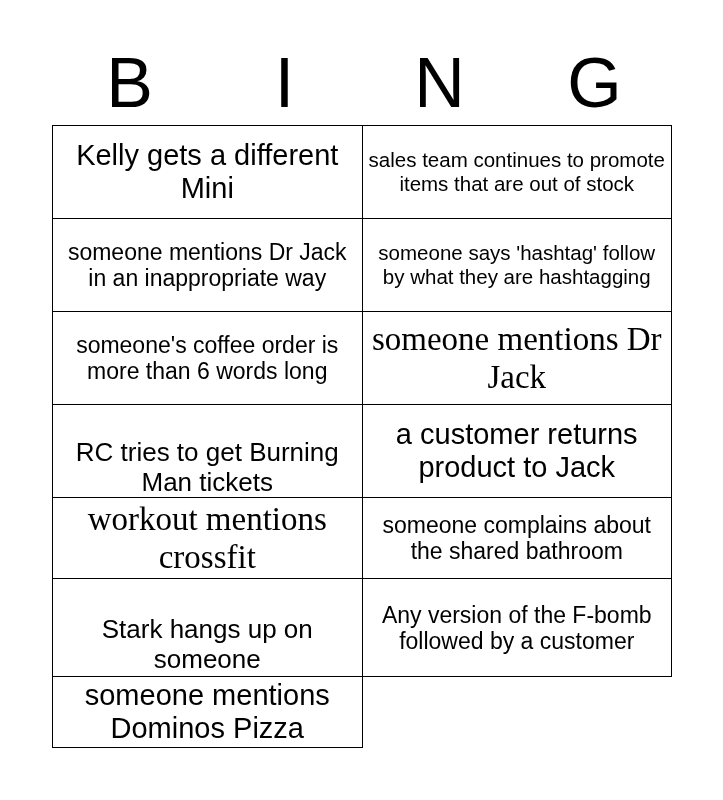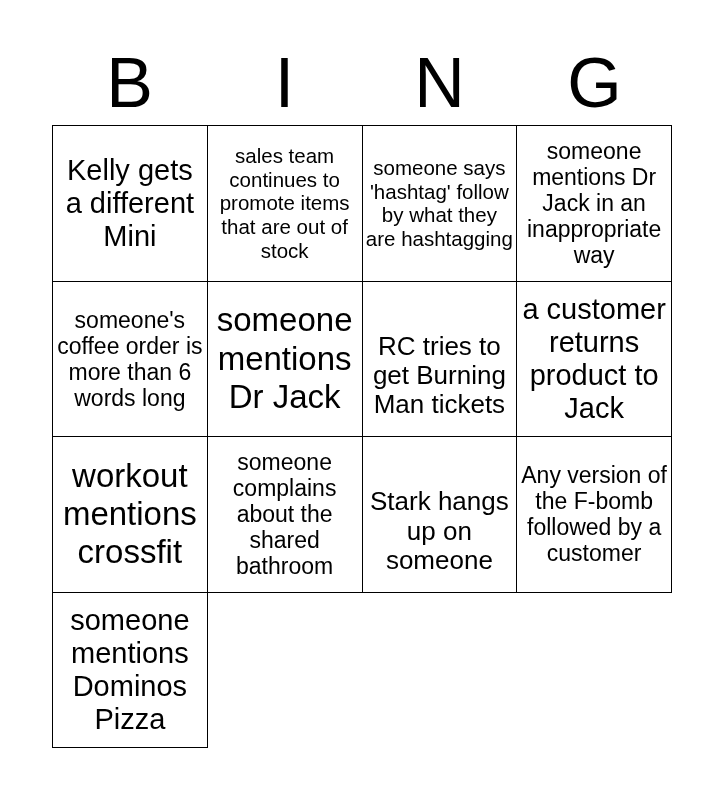--- a/index.html
+++ b/index.html
@@ -47,21 +47,21 @@
   }
 
   
   .bingo-grid {
     position: absolute;
     left: 52px;
     top: 125px;
     width: 620px;
     height: 623px;
     display: grid;
-    grid-template-columns: repeat(4, 1fr);
+    grid-template-columns: repeat(2, 1fr);
     grid-template-rows: repeat(4, 1fr);
     box-sizing: border-box;
     border-top: 1.5px solid #000000;
     border-left: 1.5px solid #000000;
     background: #ffffff;
   }
 
   .bingo-cell {
     box-sizing: border-box;
     border-right: 1.5px solid #000000;
@@ -79,21 +79,21 @@
     display: block;
     width: 100%;
     line-height: 1.14;
     color: #000000;
     word-wrap: break-word;
     overflow-wrap: break-word;
     hyphens: none;
   }
 
   
-  .fs-xl  { font-size: 33px; line-height: 1.16; }
+  .fs-xl  { font-size: 33px; line-height: 1.16; font-family: Liberation Serif, serif; }
   .fs-lg  { font-size: 29px; line-height: 1.14; }
   .fs-md  { font-size: 26px; line-height: 1.13; margin-top: 34px; }
   .fs-sm  { font-size: 23px; line-height: 1.13; }
   .fs-xs  { font-size: 20.5px; line-height: 1.15; }
 </style>
 </head>
 <body>
 
 <div class="page">
 
@@ -106,24 +106,24 @@
 
   <div class="bingo-grid">
 
     <div class="bingo-cell">
       <span class="cell-text fs-lg">Kelly gets a different Mini</span>
     </div>
     <div class="bingo-cell">
       <span class="cell-text fs-xs">sales team continues to promote items that are out of stock</span>
     </div>
     <div class="bingo-cell">
-      <span class="cell-text fs-xs">someone says 'hashtag' follow by what they are hashtagging</span>
+      <span class="cell-text fs-sm">someone mentions Dr Jack in an inappropriate way</span>
     </div>
     <div class="bingo-cell">
-      <span class="cell-text fs-sm">someone mentions Dr Jack in an inappropriate way</span>
+      <span class="cell-text fs-xs">someone says 'hashtag' follow by what they are hashtagging</span>
     </div>
 
     <div class="bingo-cell">
       <span class="cell-text fs-sm">someone's coffee order is more than 6 words long</span>
     </div>
     <div class="bingo-cell">
       <span class="cell-text fs-xl">someone mentions Dr Jack</span>
     </div>
     <div class="bingo-cell">
       <span class="cell-text fs-md">RC tries to get Burning Man tickets</span>

